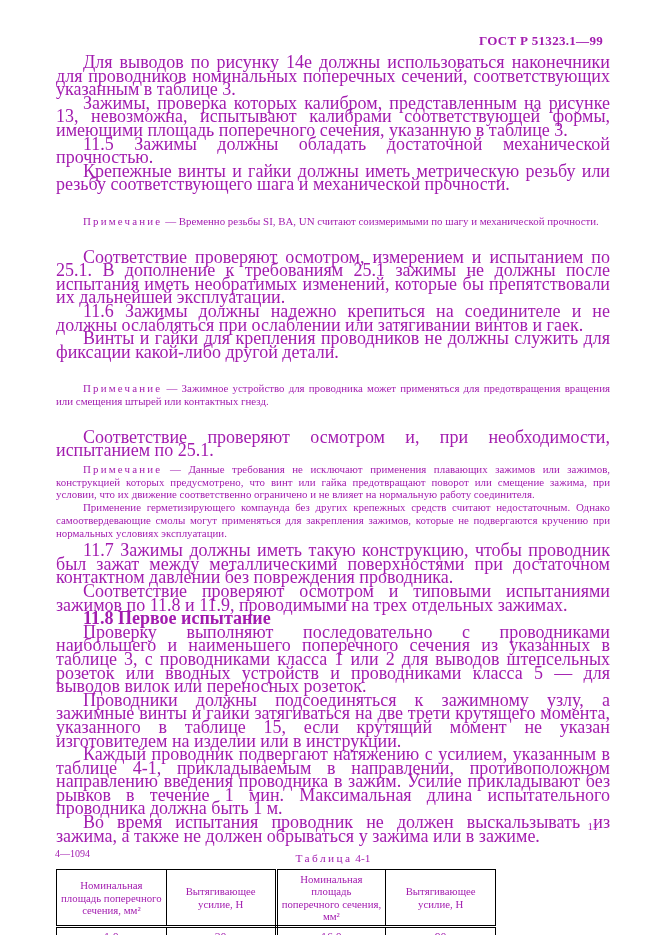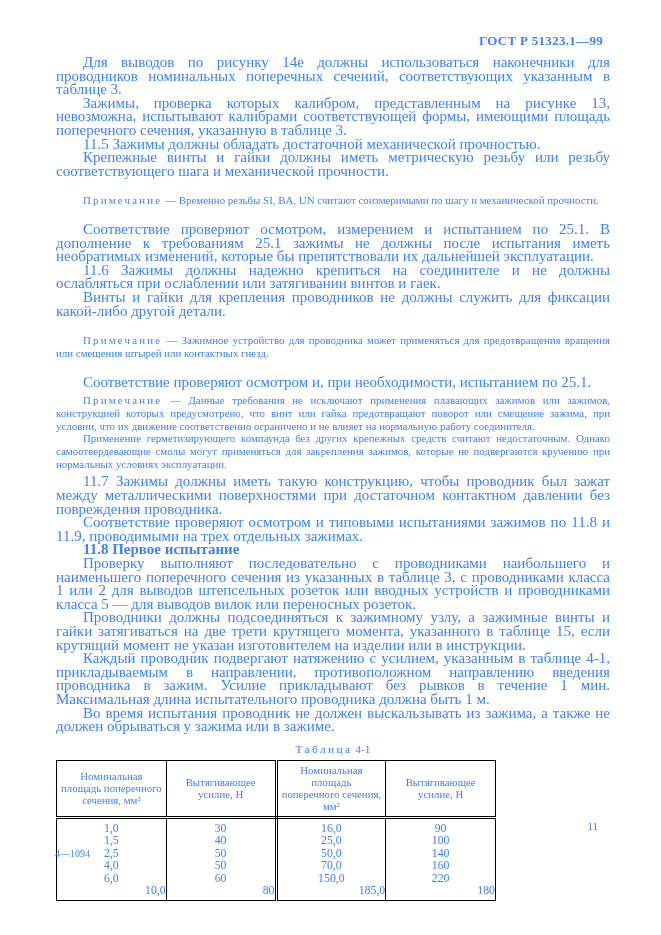--- a/index.html
+++ b/index.html
@@ -2,53 +2,53 @@
 <html lang="ru"><head>
 <meta charset="utf-8">
 <style>
   html, body { margin: 0; padding: 0; background: #ffffff; }
   .page {
     position: relative;
     width: 661px;
     height: 935px;
     background: #ffffff;
     font-family: "Liberation Serif", "DejaVu Serif", serif;
-    color: #3b82f6;
+    color: #a21caf;
     overflow: hidden;
   }
   .doc-header {
     position: absolute;
     top: 33px;
     right: 58px;
     font-size: 13px;
     font-weight: bold;
     letter-spacing: 0.3px;
   }
   .content {
     position: absolute;
     top: 56px;
     left: 56px;
     width: 554px;
   }
   p.body, p.heading {
     margin: 0;
-    font-size: 15px;
+    font-size: 18px;
     line-height: 13.6px;
     text-align: justify;
     text-indent: 27px;
   }
   p.heading { font-weight: bold; text-align: left; }
   p.note, .note-block p {
     margin: 0;
     font-size: 10.9px;
     line-height: 12.7px;
     text-align: justify;
     text-indent: 27px;
   }
-  p.note { margin: 16px 0; }
+  p.note { margin: 23px 0; }
   .note-block { margin: 5px 0; }
   .note-label { letter-spacing: 2.2px; }
   .table-caption {
     margin: 9px 0 5px 0;
     font-size: 11.4px;
     text-align: center;
     text-indent: 0;
   }
   .table-caption .spaced { letter-spacing: 2.4px; }
   table.data-table {

